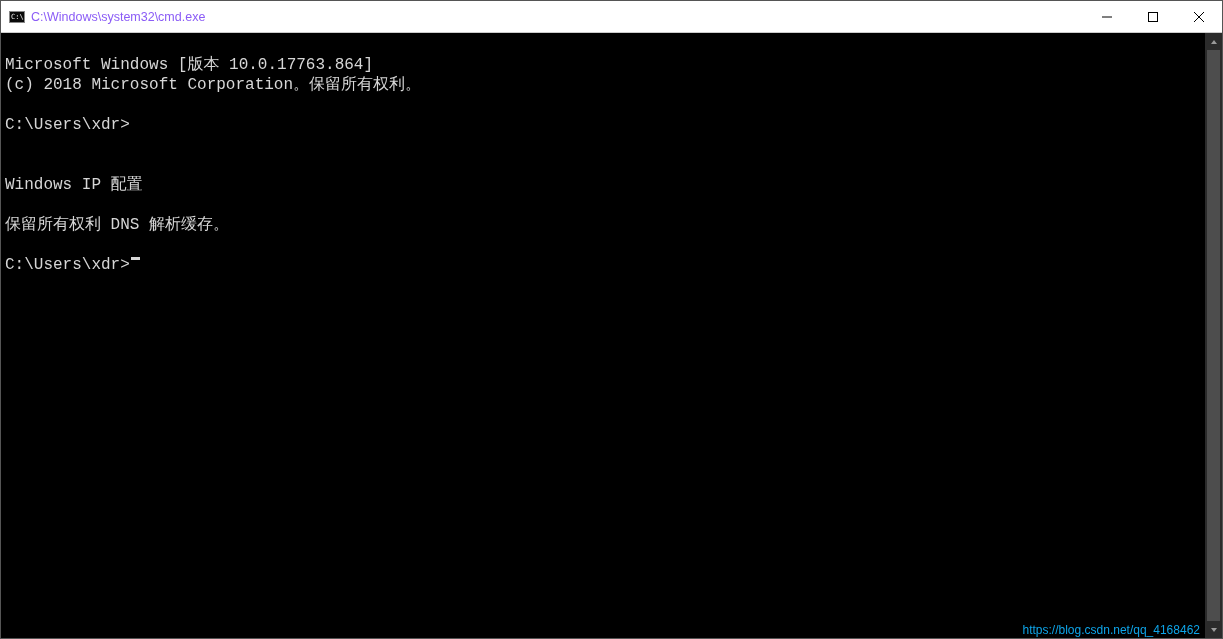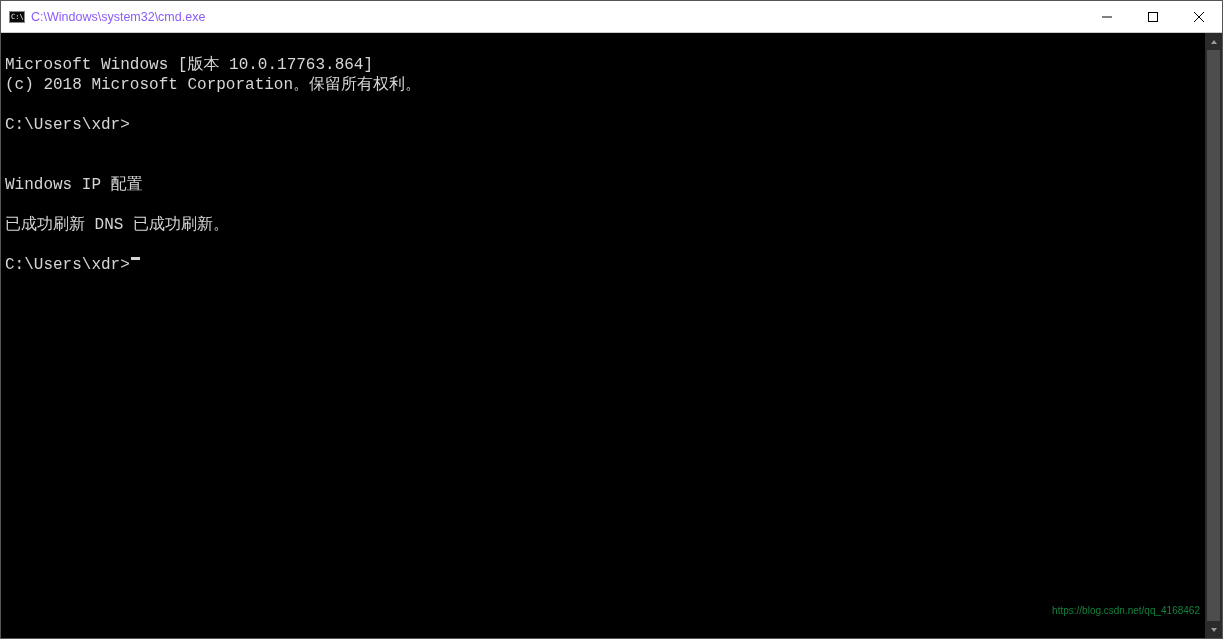--- a/index.html
+++ b/index.html
@@ -122,24 +122,24 @@
     position: absolute;
     left: 2px;
     right: 2px;
     top: 0;
     height: 100%;
     background: #4d4d4d;
   }
   .watermark {
     position: absolute;
     right: 22px;
-    bottom: 22px;
-    color: #15803d;
+    bottom: 1px;
+    color: #0ea5e9;
     font-family: Arial, sans-serif;
-    font-size: 10px;
+    font-size: 12px;
     text-shadow: 0 0 2px rgba(0,0,0,0.6);
     pointer-events: none;
   }
 </style>
 </head>
 <body>
 
 <div class="window">
   <div class="titlebar">
     <span class="app-icon">
@@ -172,21 +172,21 @@
 
   <div class="client-area">
     <div class="console">
 <span>Microsoft Windows [版本 10.0.17763.864]</span>
 <span>(c) 2018 Microsoft Corporation。保留所有权利。</span>
 
 <span class="prompt-line"><span>C:\Users\xdr&gt;</span></span>
 
 <span>Windows IP 配置</span>
 
-<span>已成功刷新 DNS 已成功刷新。</span>
+<span>保留所有权利 DNS 解析缓存。</span>
 
 <span class="prompt-line"><span>C:\Users\xdr&gt;</span><span class="cursor"></span></span>
 </div>
 
     <div class="vscroll">
       <div class="arrow">
         <svg width="8" height="8" viewBox="0 0 8 8">
             <polygon points="4,2 7,6 1,6" fill="#9a9a9a"></polygon>
           </svg>
       </div>

